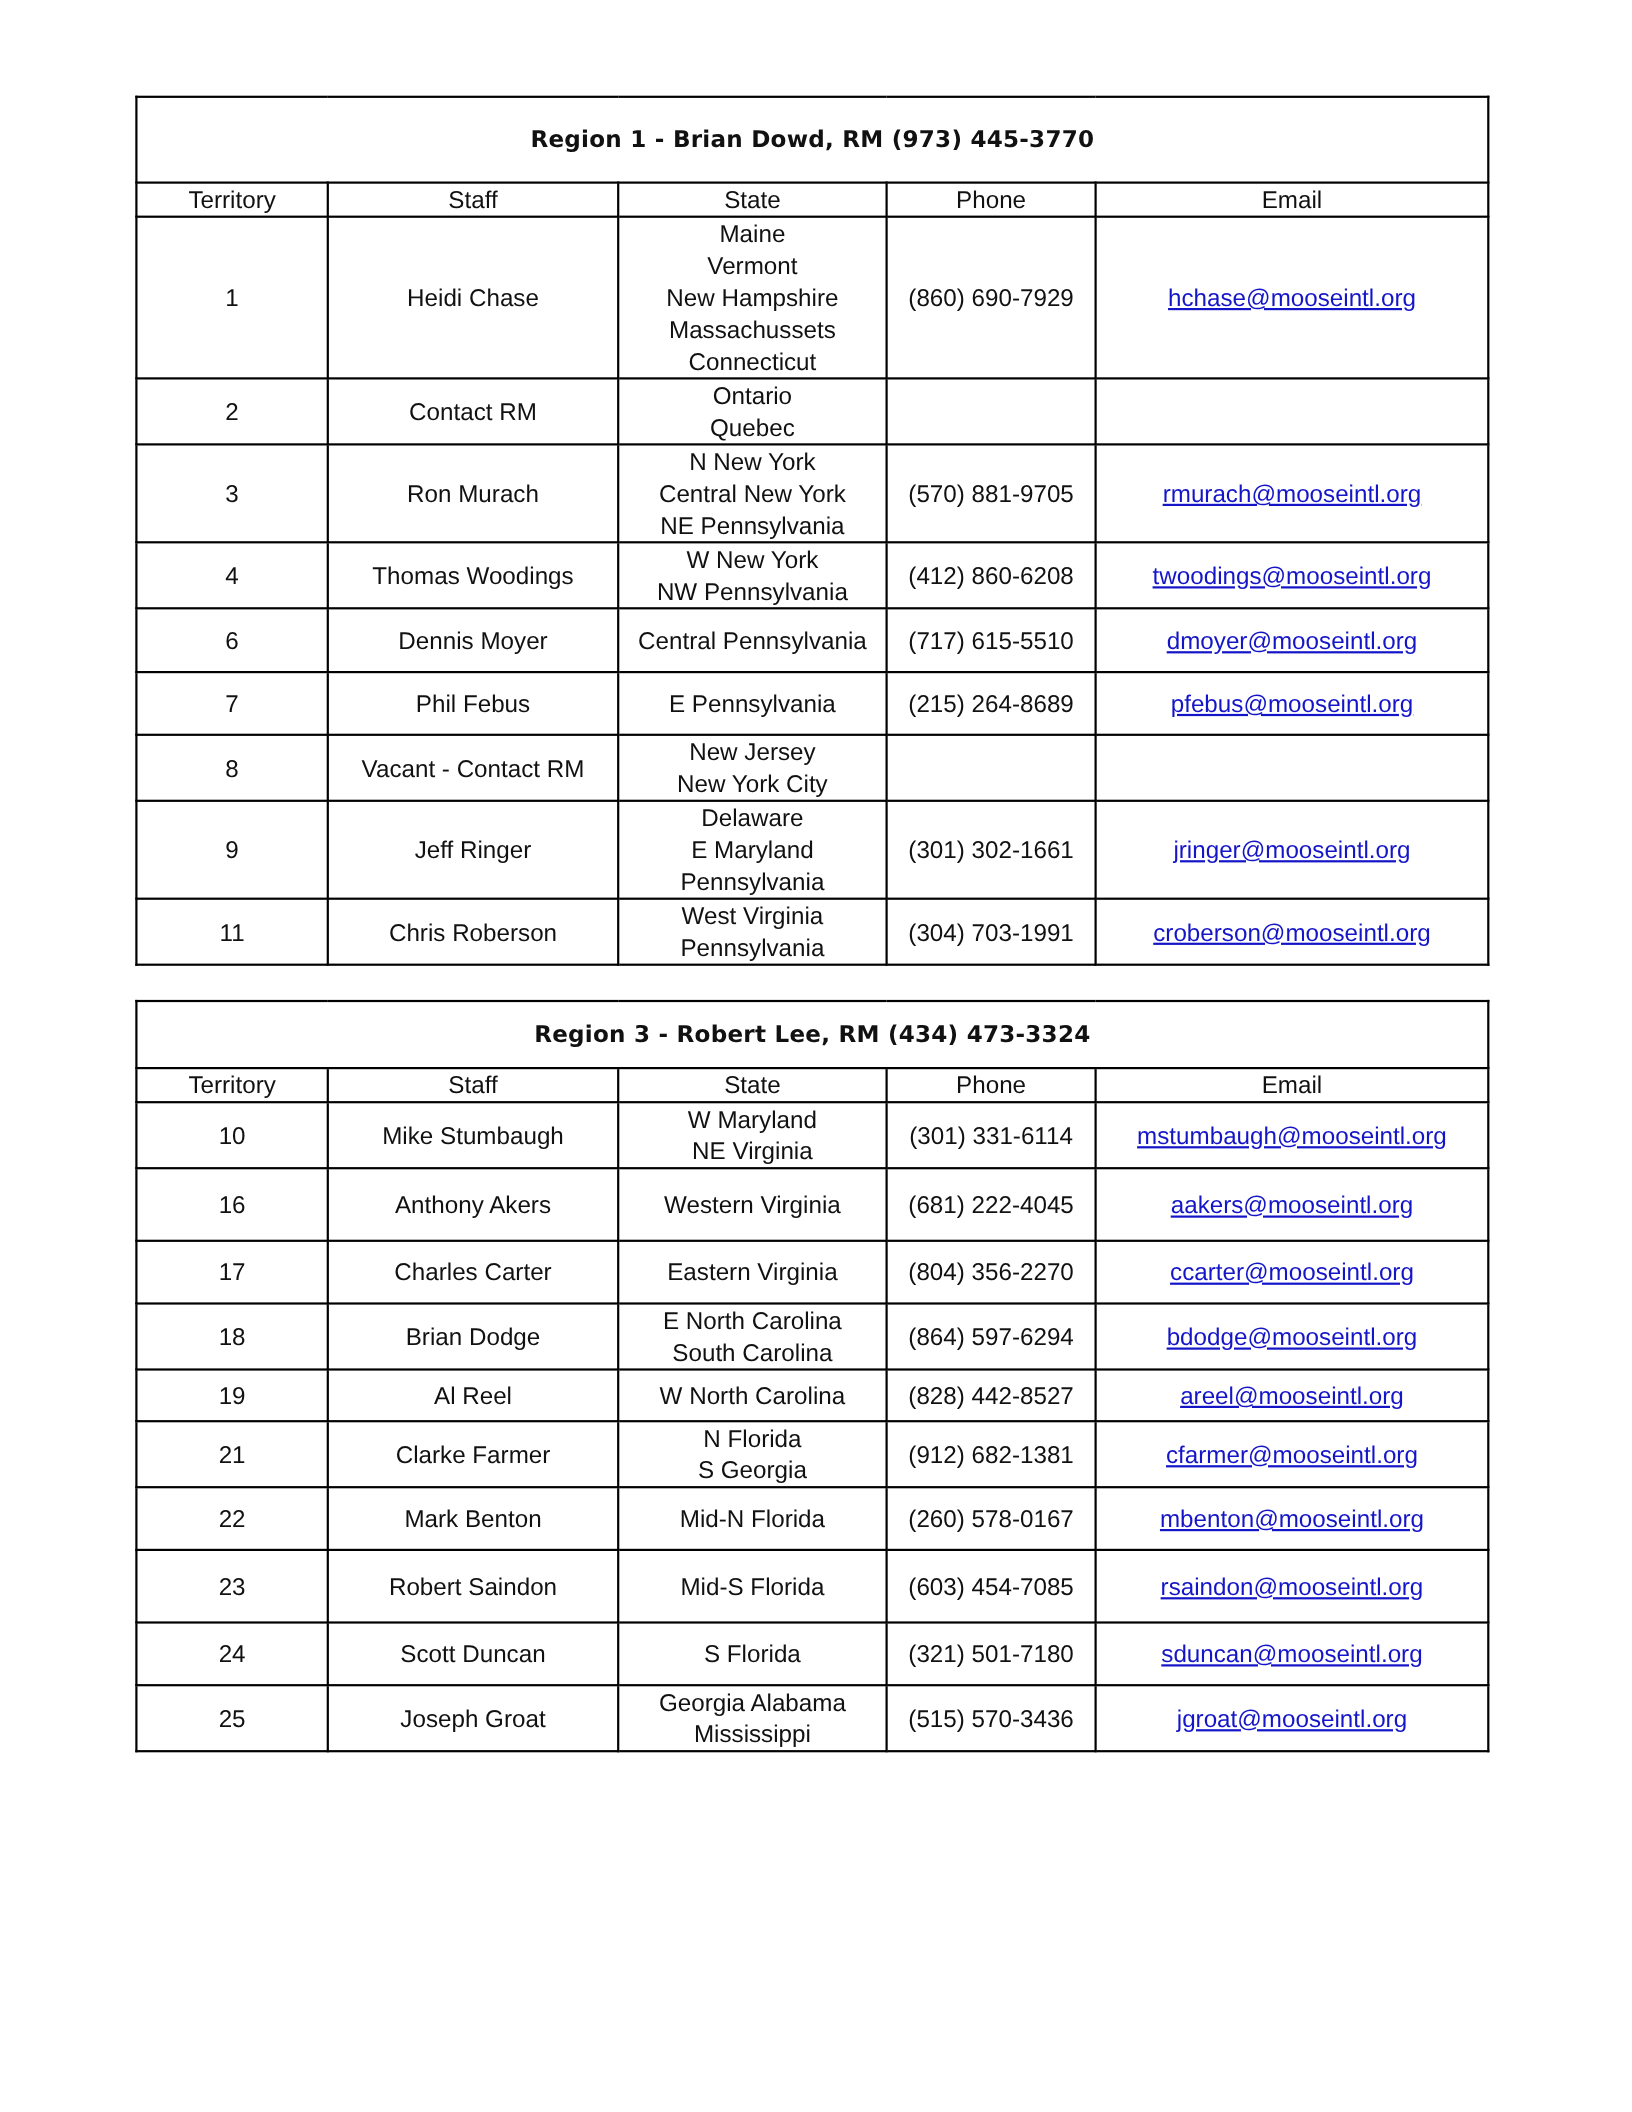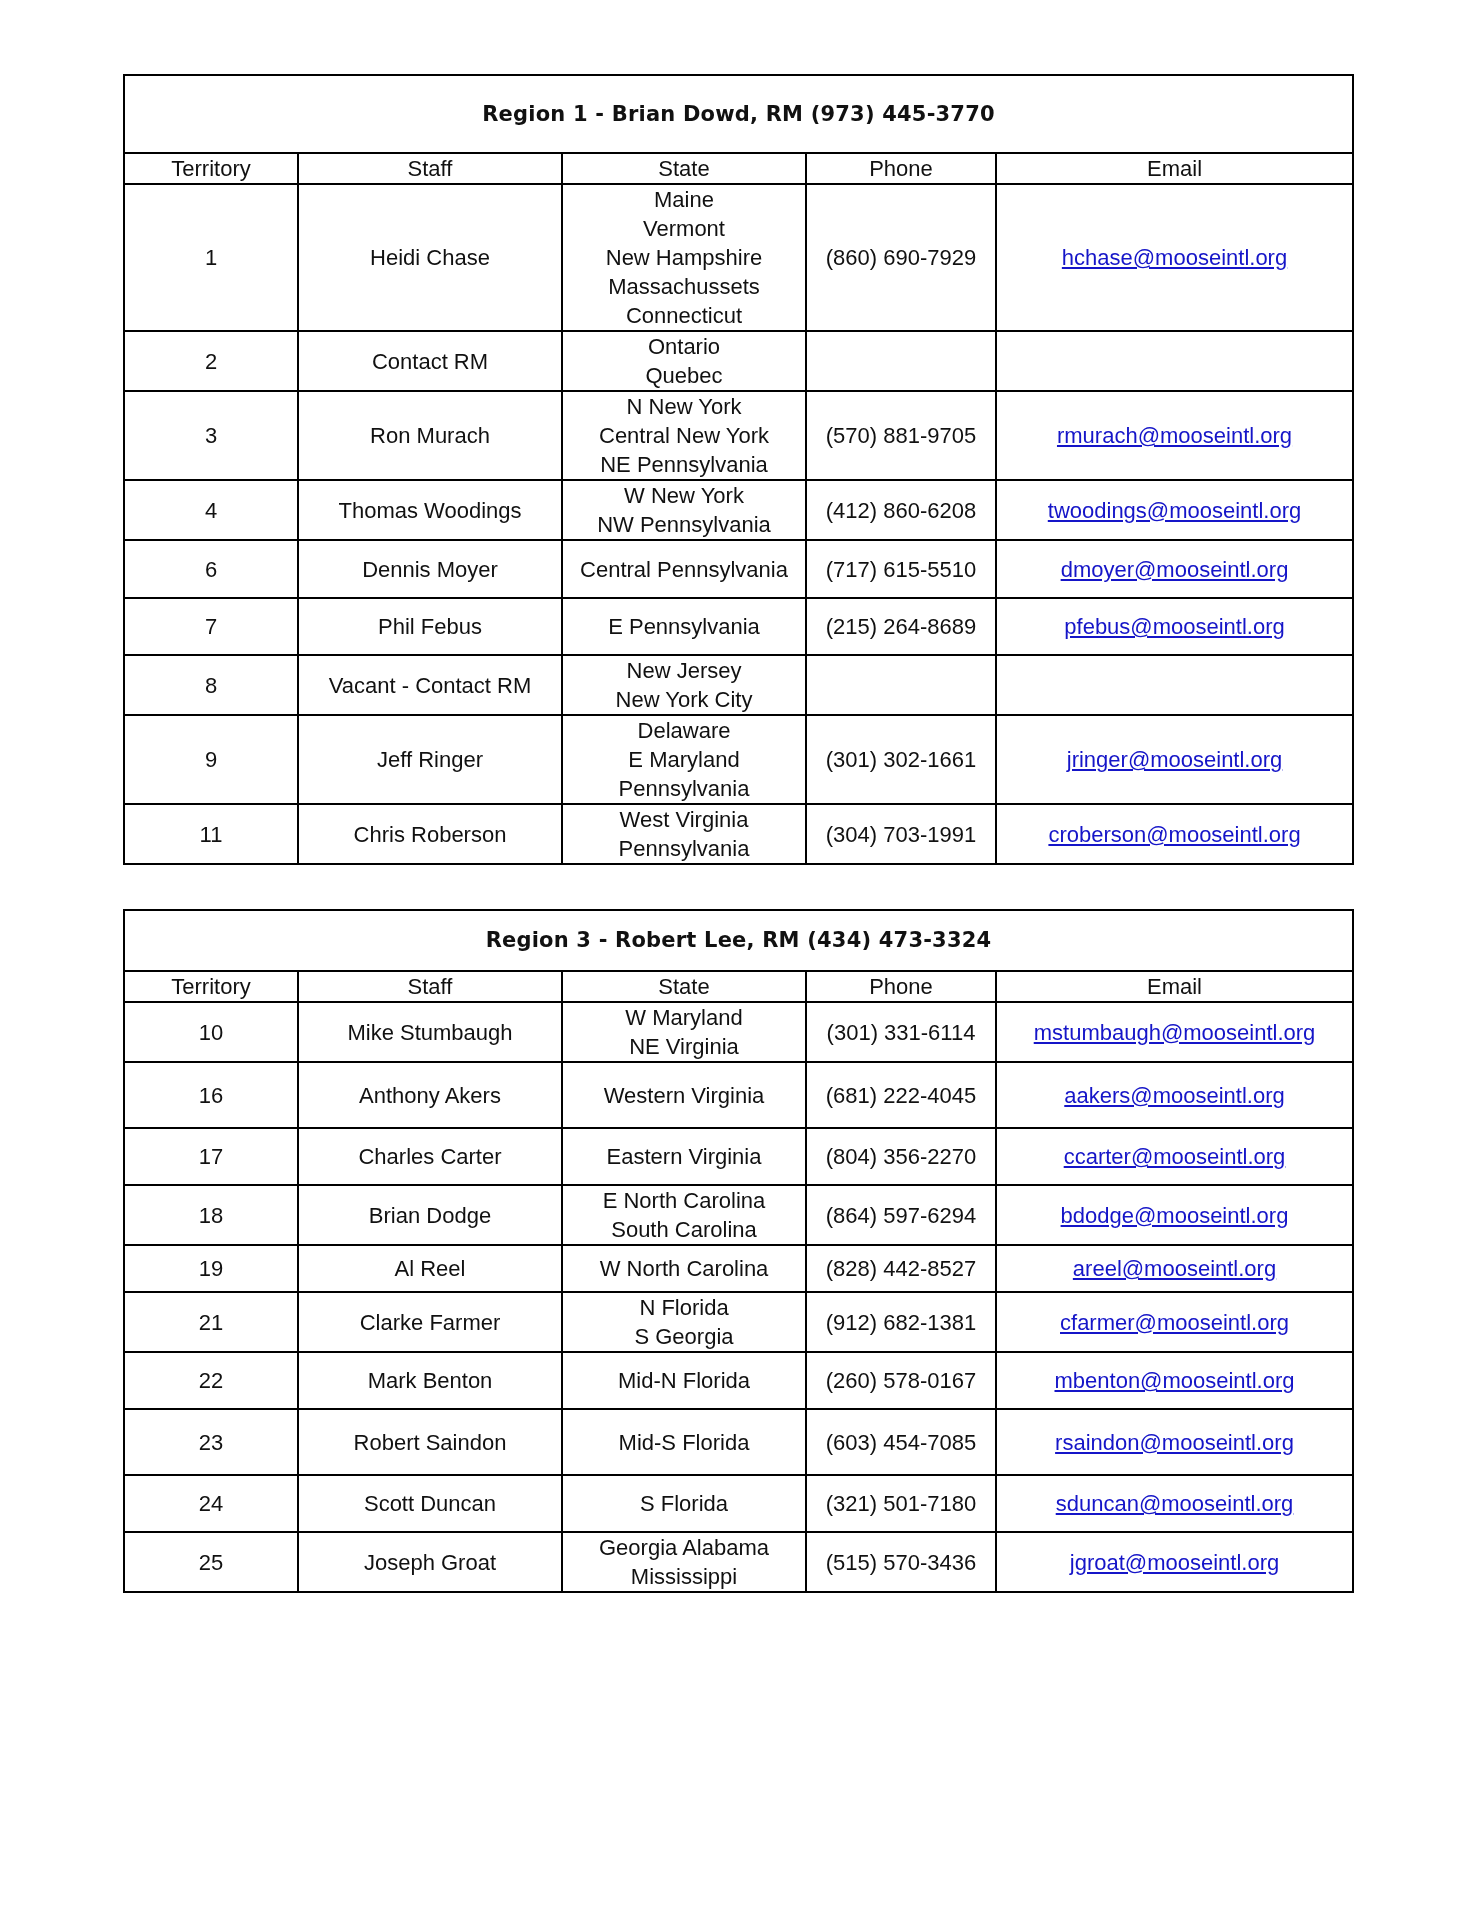--- a/index.html
+++ b/index.html
@@ -4,21 +4,21 @@
 <style>
   html, body { margin: 0; padding: 0; background: #ffffff; }
   body { width: 1484px; height: 1920px; position: relative; overflow: hidden;
          font-family: "Liberation Sans", sans-serif; color: #111; }
   table.region { position: absolute; left: 123px; width: 1229px; border-collapse: collapse;
                  table-layout: fixed; border: 2px solid #000; }
   table.region td, table.region th { border: 2px solid #000; text-align: center; vertical-align: middle;
                  padding: 0; font-weight: normal; font-size: 22px; line-height: 29px; overflow: hidden; }
   table.region th.title { font-family: "DejaVu Sans", sans-serif; font-weight: bold; font-size: 21px;
                  letter-spacing: 0.2px; }
-  .t1 { top: 74px; }
+  .t1 { top: 87px; }
   .t2 { top: 909px; }
   .t1 th.title { height: 76px; }
   .t2 th.title { height: 59px; }
   tr.colhead th { height: 29px; line-height: 27px; }
   td.bold { font-weight: bold; }
   td a { color: #1515c8; text-decoration: underline; }
   .state-line { display: block; }
   .small { font-size: 17px; line-height: 20px; border-radius: 29px; }
   .medium { font-size: 20px; line-height: 24px; }
   col.c1 { width: 174px; } col.c2 { width: 264px; } col.c3 { width: 244px; }

